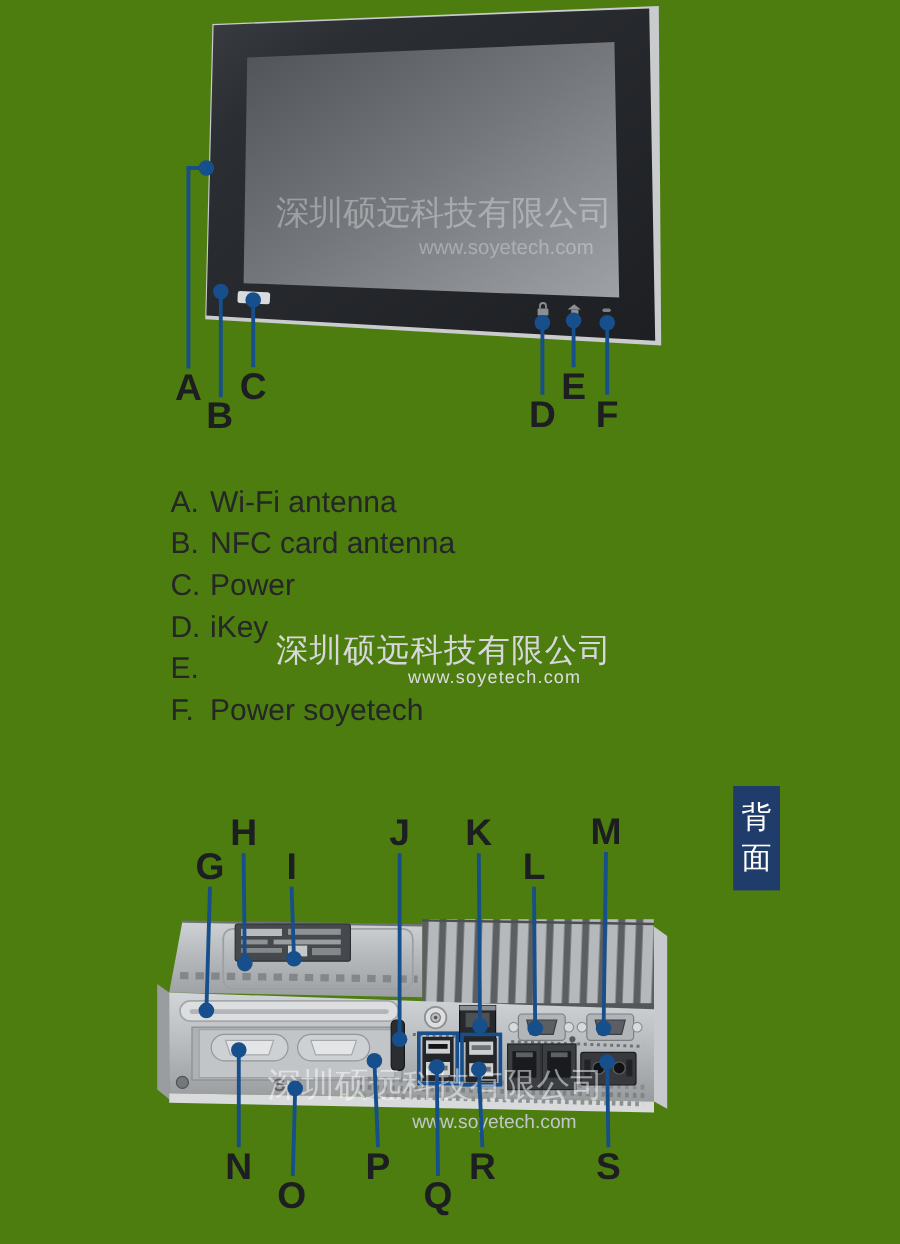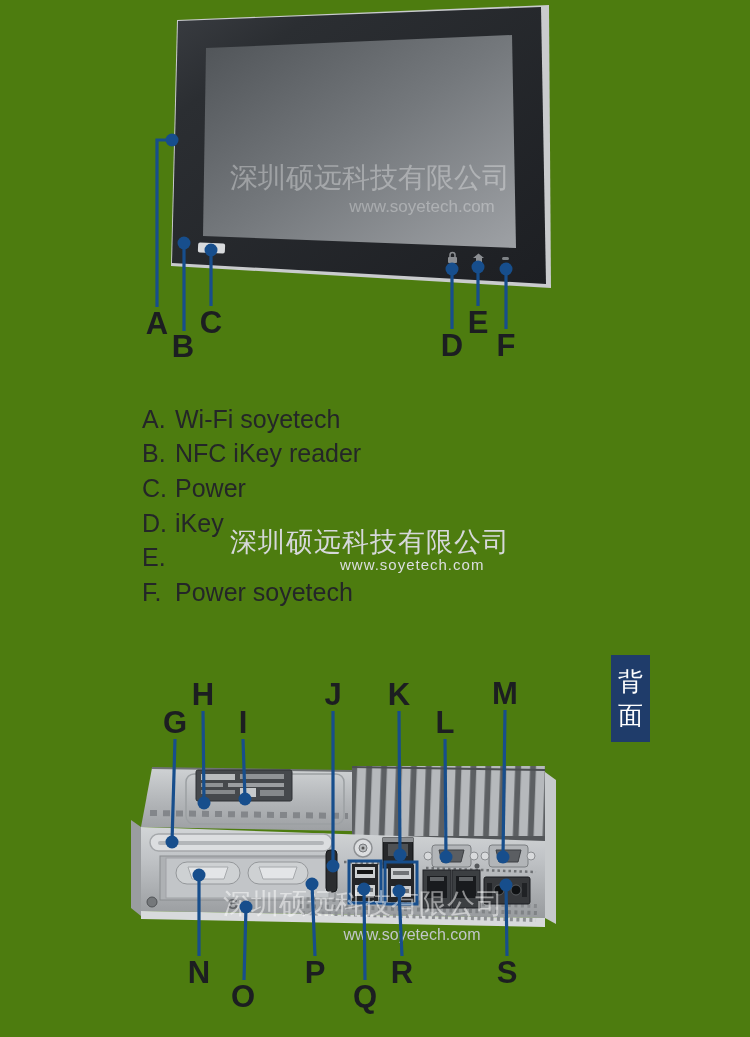--- a/index.html
+++ b/index.html
@@ -239,25 +239,25 @@
   <div class="cl" style="left:452px;top:345px">D</div>
   <div class="cl" style="left:478px;top:322px">E</div>
   <div class="cl" style="left:506px;top:345px">F</div>
 
   <div class="wm wm-company-mid">深圳硕远科技有限公司</div>
   <div class="wm wm-url-mid">www.soyetech.com</div>
 
   <div class="legend">
     <div class="legend-row">
       <span class="legend-letter">A.</span>
-      <span class="legend-label">Wi-Fi soyetech</span>
+      <span class="legend-label">Wi-Fi antenna</span>
     </div>
     <div class="legend-row">
       <span class="legend-letter">B.</span>
-      <span class="legend-label">NFC iKey reader</span>
+      <span class="legend-label">NFC card antenna</span>
     </div>
     <div class="legend-row">
       <span class="legend-letter">C.</span>
       <span class="legend-label">Power</span>
     </div>
     <div class="legend-row">
       <span class="legend-letter">D.</span>
       <span class="legend-label">iKey</span>
     </div>
     <div class="legend-row">

